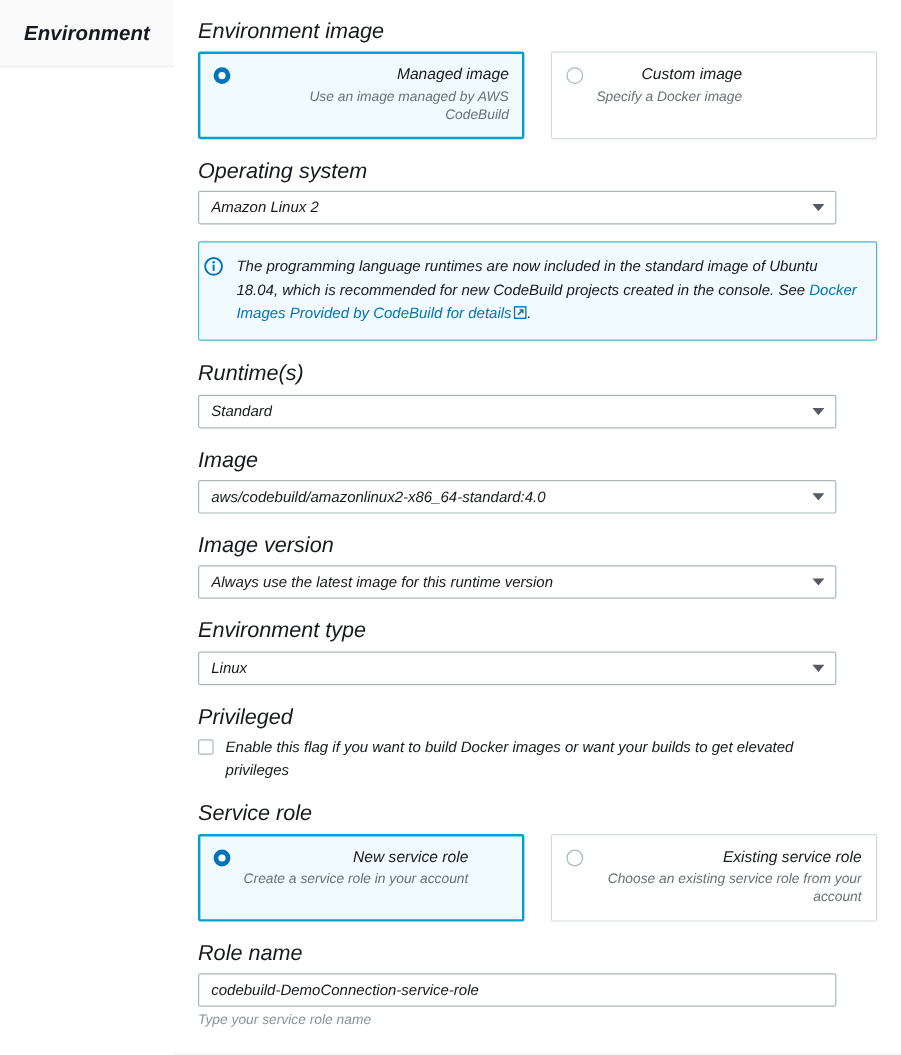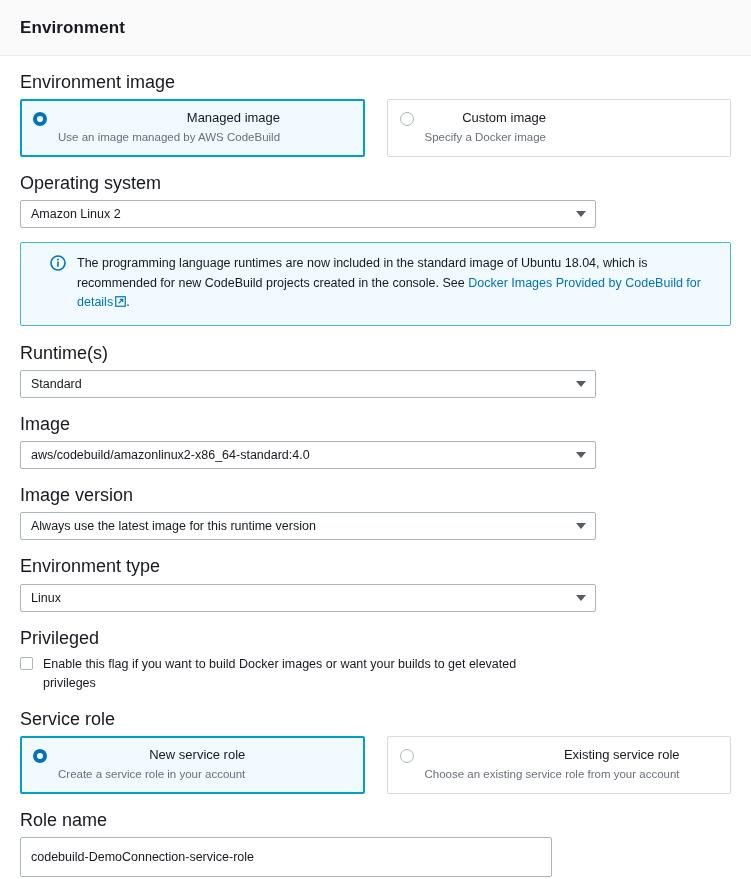--- a/index.html
+++ b/index.html
@@ -14,21 +14,22 @@
     color: #16191f;
     overflow: hidden;
   }
 
   .panel {
     width: 751px;
     height: 879px;
     background: #ffffff;
     box-sizing: border-box;
     display: flex;
-    flex-direction: column;
+    flex-direction: row;
+    font-style: italic;
   }
 
   
   .panel-header {
     height: 56px;
     flex: 0 0 56px;
     background: #fafafa;
     border-bottom: 1px solid #eaeded;
     display: flex;
     align-items: center;
@@ -106,21 +107,21 @@
     color: #16191f;
     margin-bottom: 3px;
   }
   .tile-desc {
     font-size: 11.5px;
     color: #687078;
   }
 
   
   .select {
-    width: 576px;
+    width: 532px;
     height: 28px;
     border: 1px solid #aab7b8;
     border-radius: 2px;
     background: #ffffff;
     box-sizing: border-box;
     display: flex;
     align-items: center;
     justify-content: space-between;
     padding: 0 9px 0 10px;
     font-size: 12.5px;
@@ -134,21 +135,21 @@
     border-top: 6px solid #545b64;
     flex: 0 0 auto;
     margin-left: 8px;
   }
 
   
   .alert {
     border: 1px solid #44b9d6;
     background: #f1faff;
     border-radius: 2px;
-    padding: 11px 14px 12px 29px;
+    padding: 11px 14px 12px 4px;
     display: flex;
     align-items: flex-start;
     margin-bottom: 15px;
     box-sizing: border-box;
   }
   .alert-icon {
     flex: 0 0 16px;
     width: 16px; height: 16px;
     margin-right: 11px;
     margin-top: 1px;
@@ -187,21 +188,21 @@
   .checkbox-label {
     font-size: 12.5px;
     color: #16191f;
     line-height: 1.5;
     max-width: 495px;
   }
 
   
   .text-input {
     width: 532px;
-    height: 40px;
+    height: 28px;
     border: 1px solid #aab7b8;
     border-radius: 2px;
     background: #ffffff;
     box-sizing: border-box;
     display: flex;
     align-items: center;
     padding: 0 10px;
     font-size: 12.5px;
     color: #16191f;
   }

